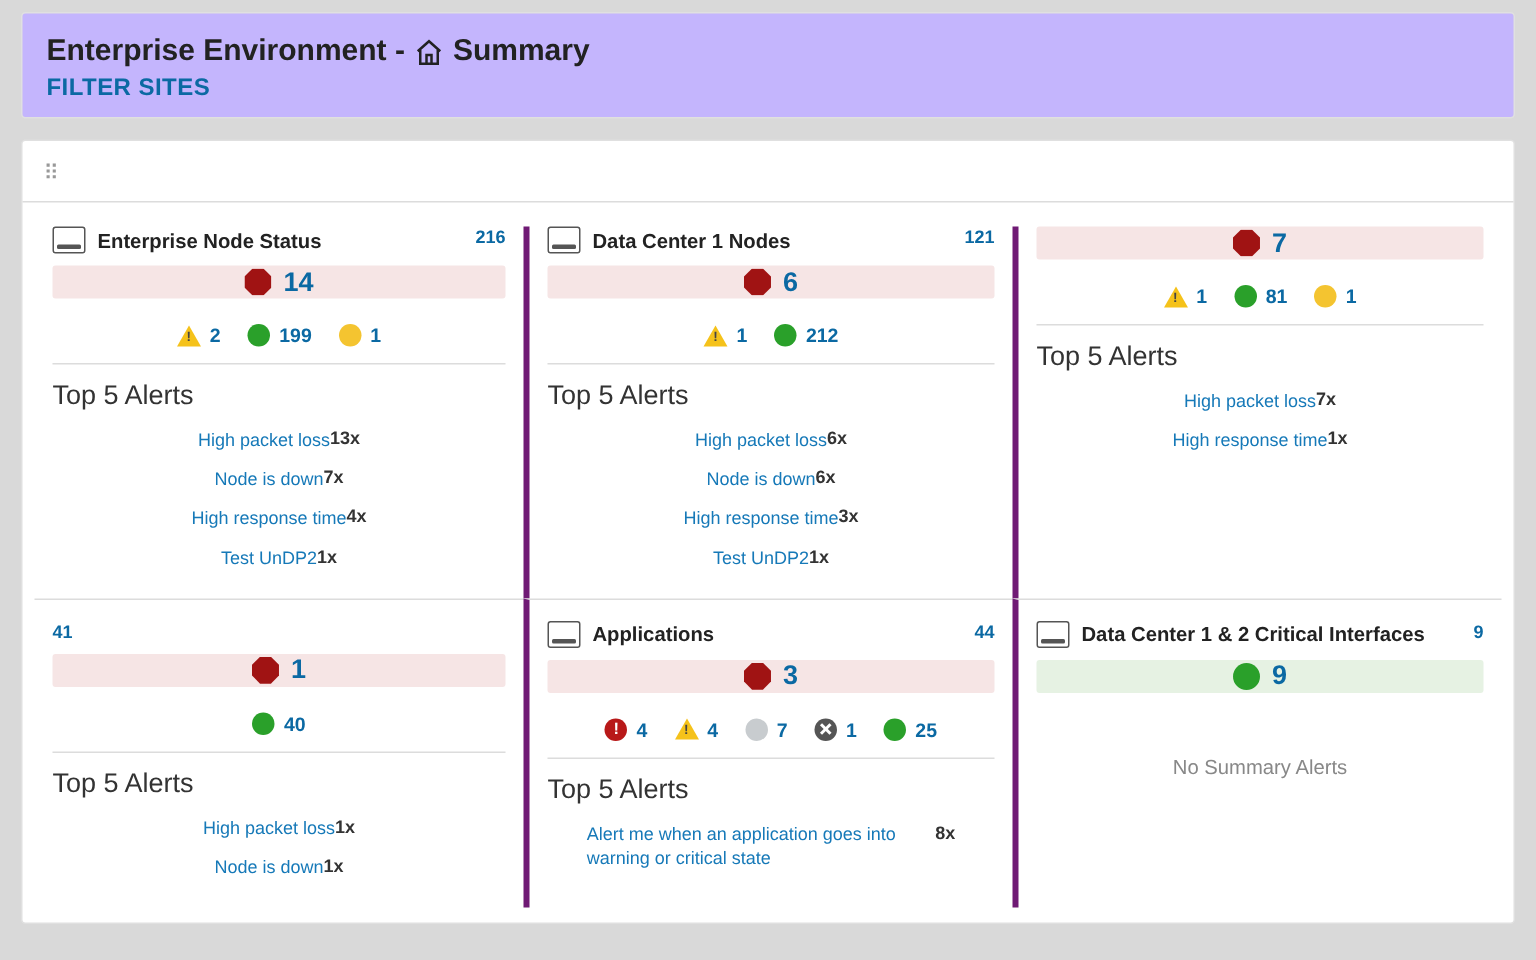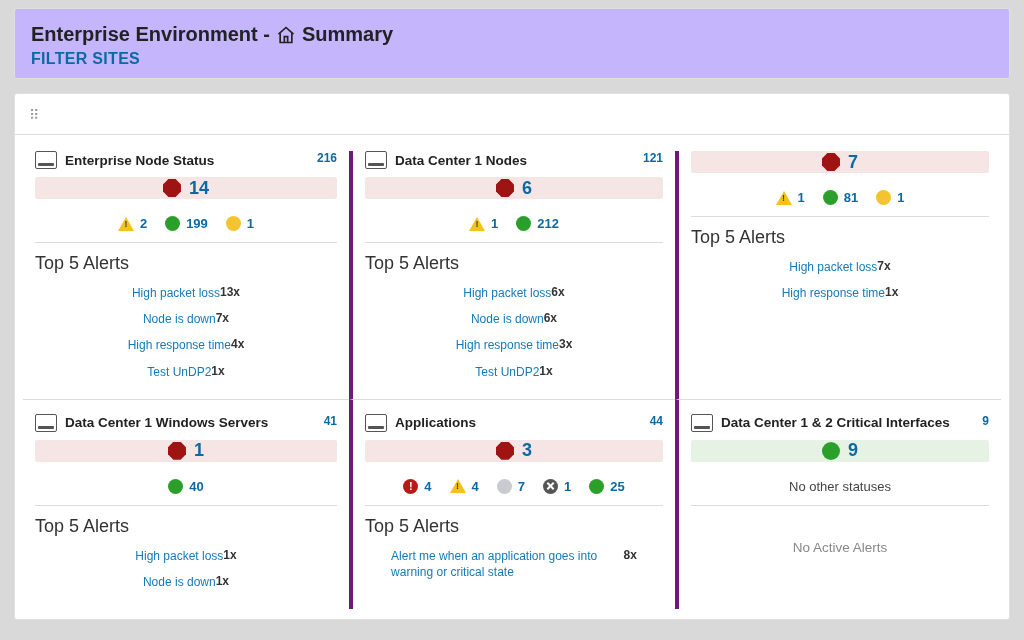--- a/index.html
+++ b/index.html
@@ -325,24 +325,20 @@
           <span class="alert-name">High packet loss</span>
           <span class="alert-count">7x</span>
         </div>
         <div class="alert-row">
           <span class="alert-name">High response time</span>
           <span class="alert-count">1x</span>
         </div>
       </div>
       <div class="card">
         <div class="card-header">
-          <div class="card-title-wrap">
-            <span class="card-icon"></span>
-            <span class="card-title">Data Center 1 Windows Servers</span>
-          </div>
           <span class="card-count">41</span>
         </div>
         <div class="status-band ">
           <span class="status-icon">
             <span class="octagon"></span>
           </span>
           <span class="big-num">1</span>
         </div>
         <div class="sub-row">
           <span class="sub-item">
@@ -421,19 +417,16 @@
             <span class="card-title">Data Center 1 &amp; 2 Critical Interfaces</span>
           </div>
           <span class="card-count">9</span>
         </div>
         <div class="status-band green">
           <span class="status-icon">
             <span class="circle big green"></span>
           </span>
           <span class="big-num">9</span>
         </div>
-        <div class="sub-row">
-          <span class="no-other">No other statuses</span>
-        </div>
-        <div class="no-alerts">No Active Alerts</div>
+        <div class="no-alerts">No Summary Alerts</div>
       </div>
     </div>
 </div>
 
 </body></html>

